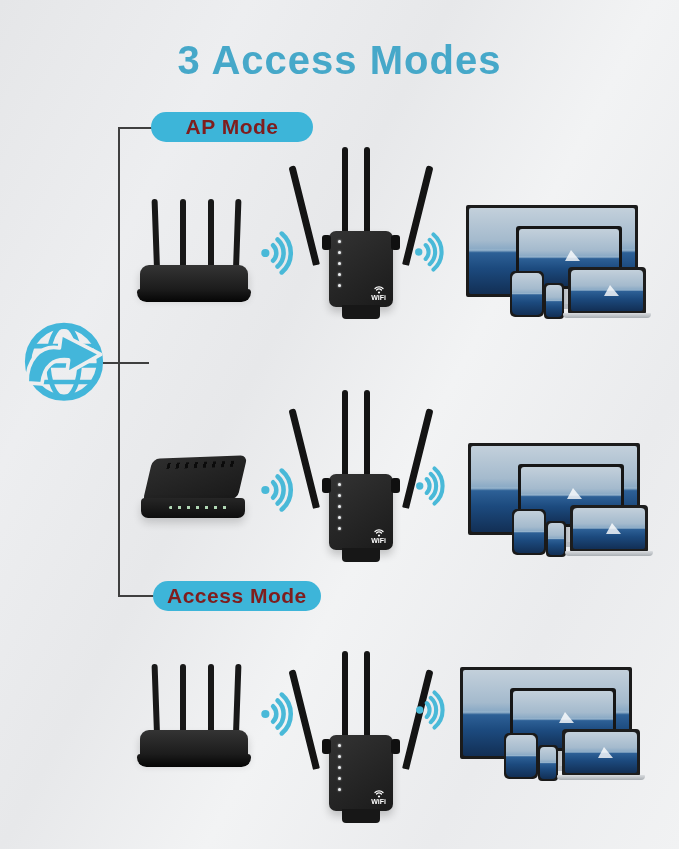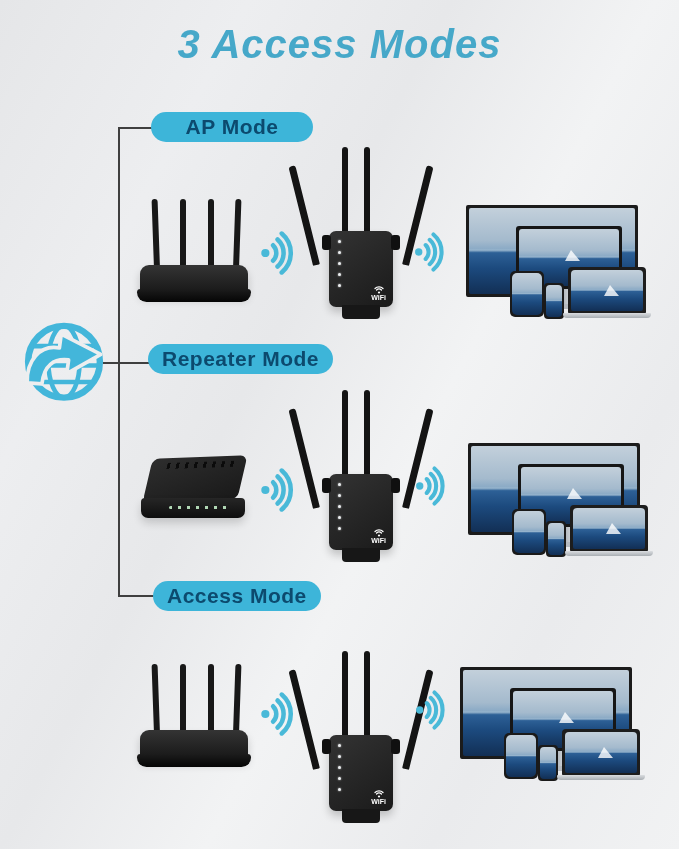--- a/index.html
+++ b/index.html
@@ -2,29 +2,29 @@
 <html><head>
 <meta charset="utf-8">
 <style>
   html,body { margin:0; padding:0; background:#ffffff; }
   .canvas {
     position:relative; width:679px; height:849px; overflow:hidden;
     font-family:"Liberation Sans", sans-serif;
     background:linear-gradient(118deg,#e5e6e8 0%,#edeef0 22%,#e7e8ea 40%,#f2f3f4 58%,#eaebed 78%,#f1f2f3 100%);
   }
   .title {
-    position:absolute; top:22px; left:0; right:0; margin:0;
+    position:absolute; top:22px; left:0; right:0; margin:16px;
     text-align:center; font-size:40px; font-weight:bold;
-    color:#46a8c9; letter-spacing:1px;font-style:italic;
+    color:#46a8c9; letter-spacing:1px;
   }
   
   .pill {
     position:absolute; box-sizing:border-box; min-width:162px;
     padding:3px 14px; line-height:24px; text-align:center;
-    background:#3db5d9; color:#0c4a6e; font-size:21px; font-weight:bold;
+    background:#3db5d9; color:#7f1d1d; font-size:21px; font-weight:bold;
     border-radius:17px; letter-spacing:.5px;
   }
   
   .line { position:absolute; background:#3f3f3f; }
   
   .globe { position:absolute; width:92px; height:92px; }
   
   .wifi { position:absolute; }
   
   .router { position:absolute; width:108px; height:104px; }
@@ -119,21 +119,20 @@
       <g fill="none" stroke="#43b6da">
         <circle cx="50" cy="53" r="39" stroke-width="7"></circle>
         <ellipse cx="50" cy="53" rx="17" ry="39" stroke-width="5"></ellipse>
         <path d="M17,36 h66 M11,57 h78 M17,75 h66" stroke-width="5"></path>
       </g>
       <path d="M10,76 C9,52 24,34 45,38 L47,23 L90,45 L53,66 L55,51 C39,49 28,57 26,77 Z" fill="#43b6da" stroke="#edeeef" stroke-width="4" stroke-linejoin="round"></path>
     </svg>
   </div>
 
   <div class="pill" style="left:151px;top:112px;">AP Mode</div>
-  <div class="pill" style="left:148px;top:344px;">Repeater Mode</div>
   <div class="pill" style="left:153px;top:581px;">Access Mode</div>
 
   <div>
     <div class="router" style="left:140px;top:199px;">
       <i class="rt-ant a1" style="left:14px;"></i>
       <i class="rt-ant" style="left:40px;"></i>
       <i class="rt-ant" style="left:68px;"></i>
       <i class="rt-ant a4" style="left:93px;"></i>
       <div class="rt-body"></div>
     </div>

